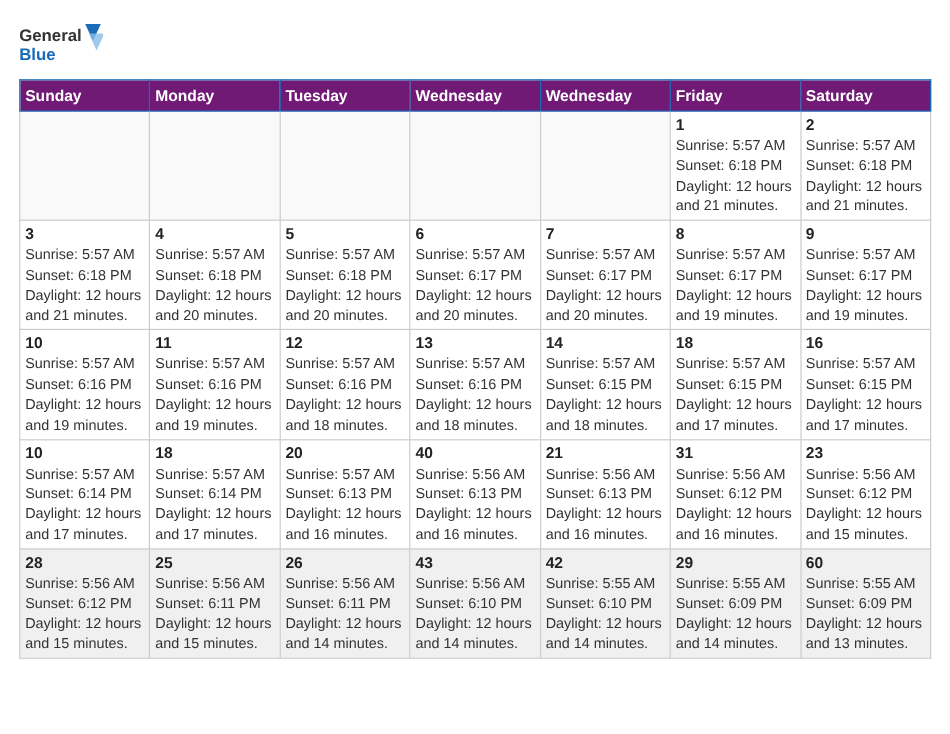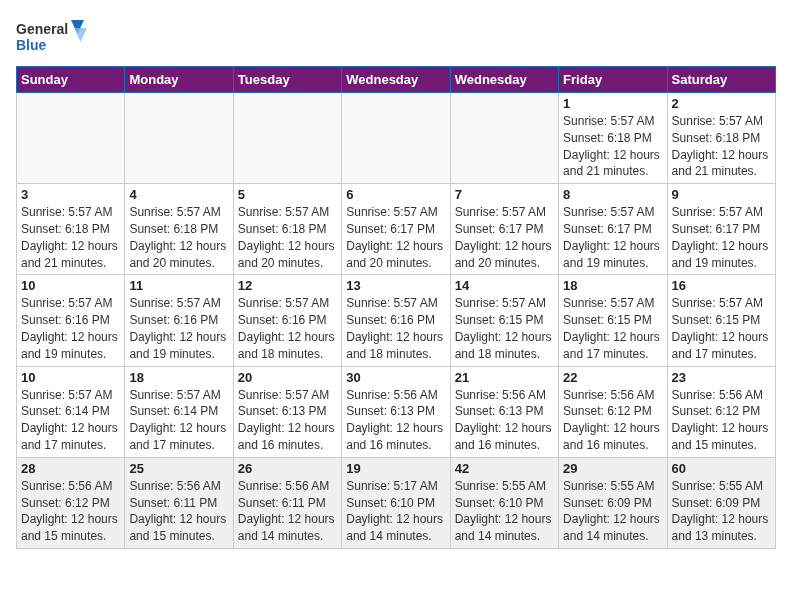--- a/index.html
+++ b/index.html
@@ -246,35 +246,35 @@
 and 17 minutes.</div>
         </td>
         <td>
           <span class="day-num">20</span>
           <div class="day-info">Sunrise: 5:57 AM
 Sunset: 6:13 PM
 Daylight: 12 hours
 and 16 minutes.</div>
         </td>
         <td>
-          <span class="day-num">30</span>
+          <span class="day-num">40</span>
           <div class="day-info">Sunrise: 5:56 AM
 Sunset: 6:13 PM
 Daylight: 12 hours
 and 16 minutes.</div>
         </td>
         <td>
           <span class="day-num">21</span>
           <div class="day-info">Sunrise: 5:56 AM
 Sunset: 6:13 PM
 Daylight: 12 hours
 and 16 minutes.</div>
         </td>
         <td>
-          <span class="day-num">22</span>
+          <span class="day-num">31</span>
           <div class="day-info">Sunrise: 5:56 AM
 Sunset: 6:12 PM
 Daylight: 12 hours
 and 16 minutes.</div>
         </td>
         <td>
           <span class="day-num">23</span>
           <div class="day-info">Sunrise: 5:56 AM
 Sunset: 6:12 PM
 Daylight: 12 hours
@@ -297,22 +297,22 @@
 and 15 minutes.</div>
         </td>
         <td>
           <span class="day-num">26</span>
           <div class="day-info">Sunrise: 5:56 AM
 Sunset: 6:11 PM
 Daylight: 12 hours
 and 14 minutes.</div>
         </td>
         <td>
-          <span class="day-num">19</span>
-          <div class="day-info">Sunrise: 5:17 AM
+          <span class="day-num">43</span>
+          <div class="day-info">Sunrise: 5:56 AM
 Sunset: 6:10 PM
 Daylight: 12 hours
 and 14 minutes.</div>
         </td>
         <td>
           <span class="day-num">42</span>
           <div class="day-info">Sunrise: 5:55 AM
 Sunset: 6:10 PM
 Daylight: 12 hours
 and 14 minutes.</div>

